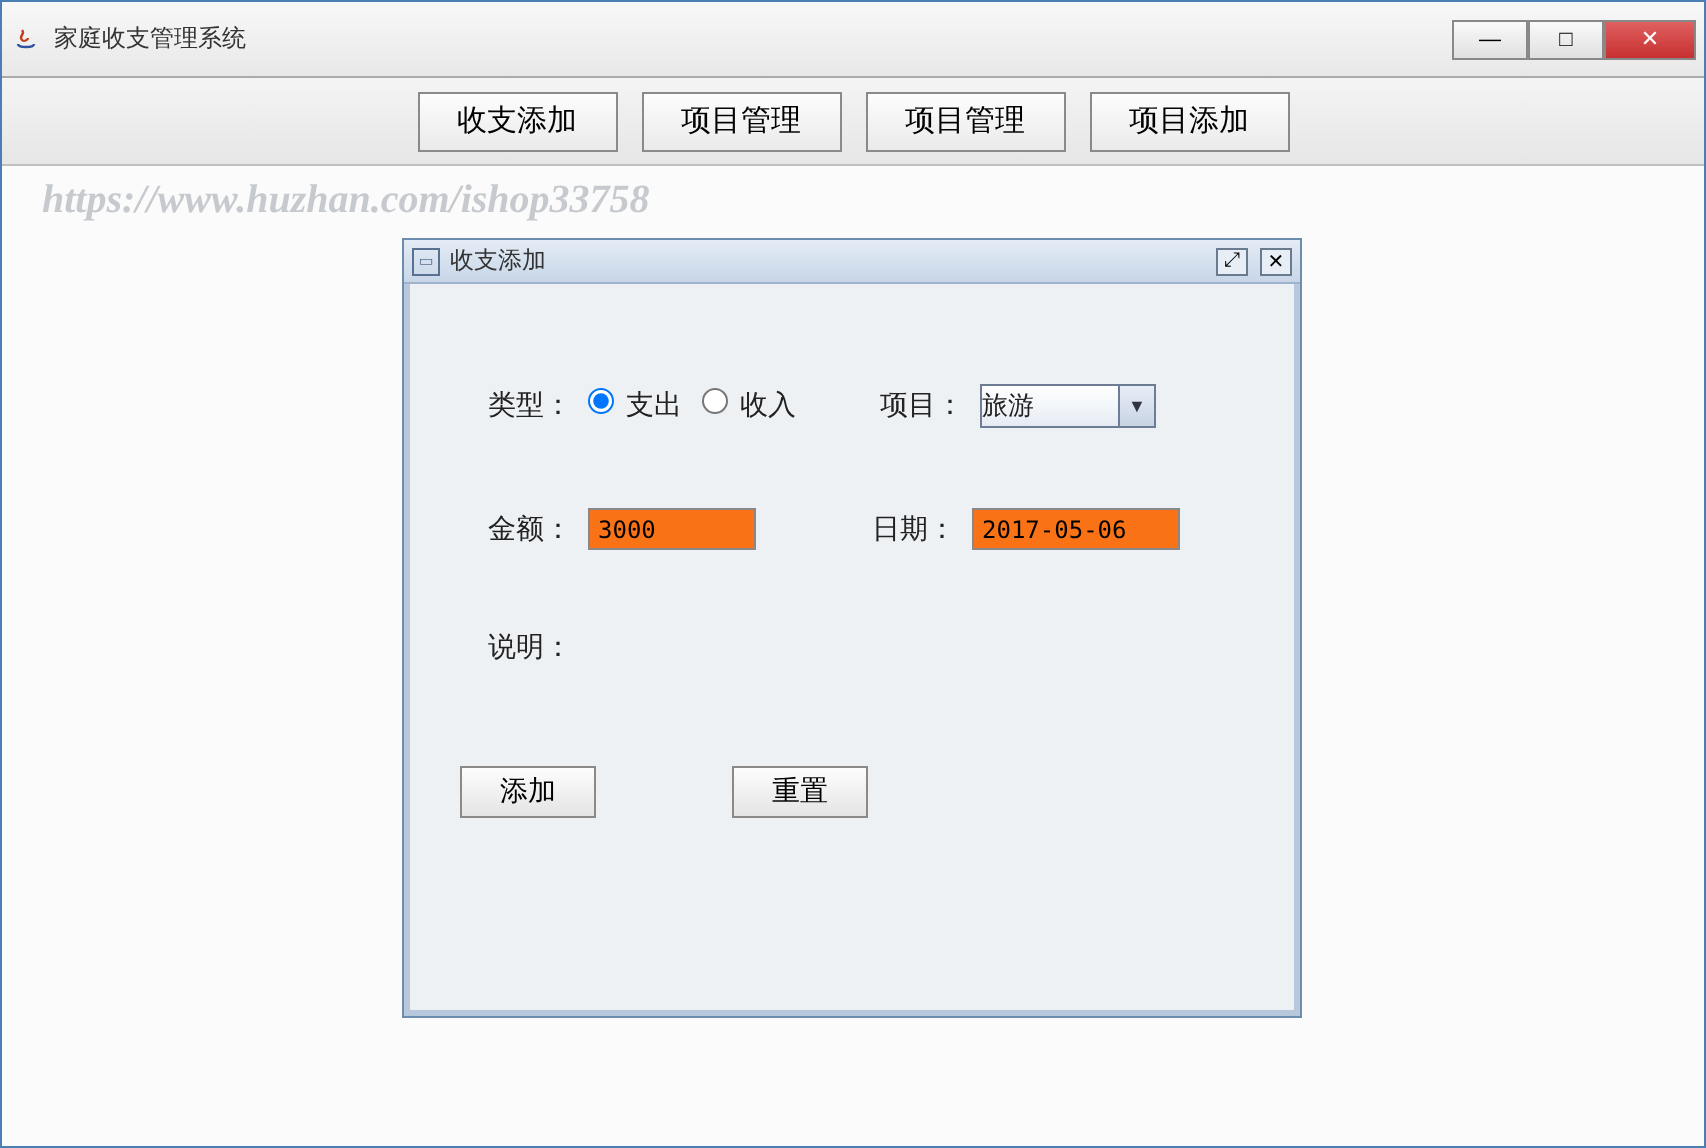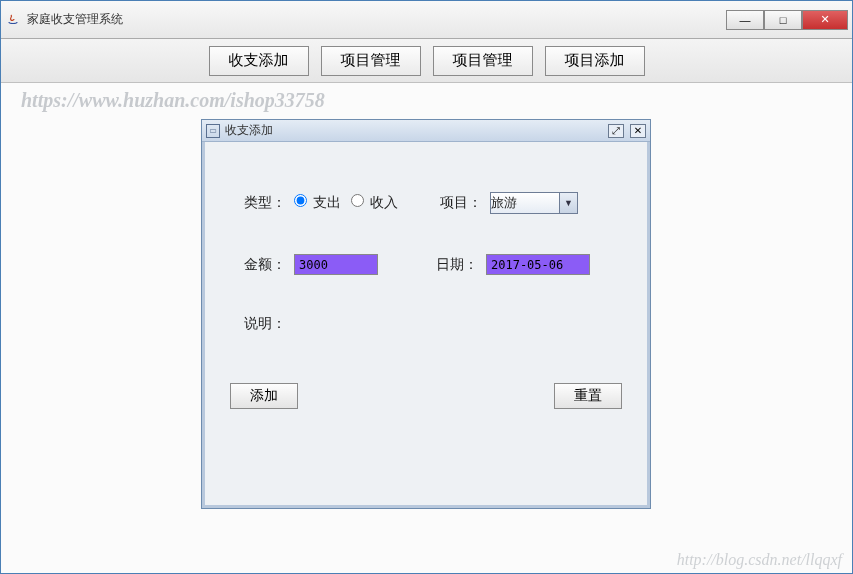--- a/index.html
+++ b/index.html
@@ -31,25 +31,25 @@
 .iframe-btns { display: flex; gap: 6px; }
 .iframe-btn { width: 16px; height: 14px; border: 1px solid #6a7a90; background: #e8eef6; display: flex; align-items: center; justify-content: center; font-size: 10px; cursor: pointer; }
 
 .iframe-body { flex: 1; padding: 50px 28px 20px 28px; position: relative; }
 .form-row { display: flex; align-items: center; margin-bottom: 40px; font-size: 14px; color: #222; }
 .lbl { width: 56px; text-align: right; margin-right: 8px; }
 .radio-grp { display: flex; align-items: flex-start; gap: 4px; margin-right: 28px; }
 .radio-grp input { margin-right: 2px; }
 .combo { width: 88px; height: 22px; border: 1px solid #6e7d96; background: linear-gradient(#fff,#e6ecf4); font-size: 13px; padding: 0 0; display: flex; align-items: center; position: relative; }
 .combo-arrow { position: absolute; right: 0; top: 0; width: 18px; height: 100%; border-left: 1px solid #6e7d96; background: linear-gradient(#e8eef6,#c8d4e4); display:flex; align-items:center; justify-content:center; font-size:9px; color:#334; }
-.txt { height: 21px; border: 1px solid #888; background: #8b5cf6; font-size: 12px; padding: 0 4px; font-family: monospace, SimSun; }
+.txt { height: 21px; border: 1px solid #888; background: #f97316; font-size: 12px; padding: 0 4px; font-family: monospace, SimSun; }
 .txt.amount { width: 84px; }
 .txt.date { width: 104px; }
 .txt.desc { width: 280px; }
-.btn-row { display: flex; justify-content: space-between; gap: 68px; margin-top: 50px; }
+.btn-row { display: flex; justify-content: flex-start; gap: 68px; margin-top: 50px; }
 .frm-btn { width: 68px; height: 26px; background: linear-gradient(#fdfdfd,#e4e4e4); border: 1px solid #8a8a8a; font-size: 14px; cursor: pointer; }
 </style>
 </head>
 <body>
 
 <div class="outer-window">
   <div class="outer-titlebar">
     <span class="java-icon">
       <svg width="14" height="14" viewBox="0 0 14 14">
           <path d="M5 2c2 2-2 3 0 5 1 1 3 0 3-1" stroke="#c04020" fill="none" stroke-width="1.2"></path>
@@ -66,21 +66,20 @@
 
   <div class="toolbar">
     <div class="tool-btn">收支添加</div>
     <div class="tool-btn">项目管理</div>
     <div class="tool-btn">项目管理</div>
     <div class="tool-btn">项目添加</div>
   </div>
 
   <div class="client">
     <div class="watermark-a">https://www.huzhan.com/ishop33758</div>
-    <div class="watermark-b">http://blog.csdn.net/llqqxf</div>
 
     <div class="iframe">
       <div class="iframe-titlebar">
         <span class="iframe-icon">▭</span>
         <span class="iframe-title">收支添加</span>
         <div class="iframe-btns">
           <div class="iframe-btn">⤢</div>
           <div class="iframe-btn">✕</div>
         </div>
       </div>

